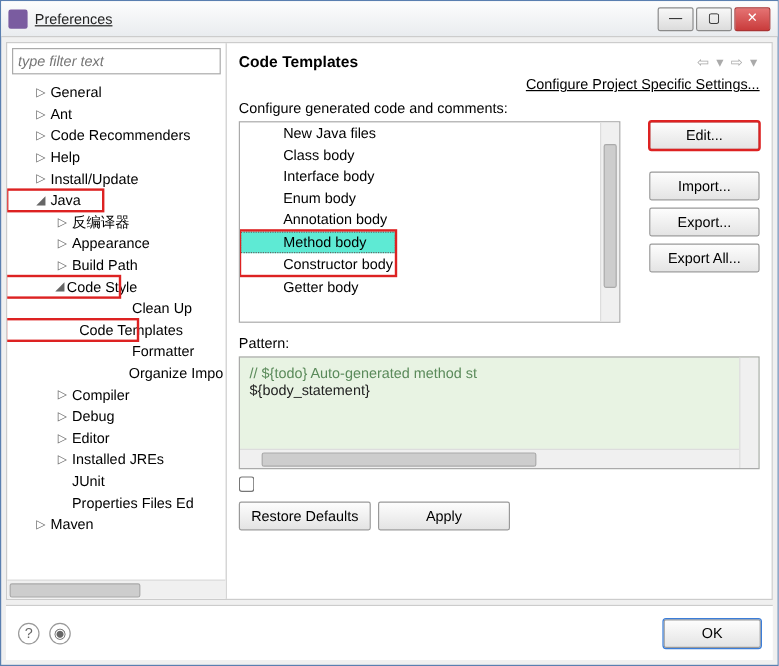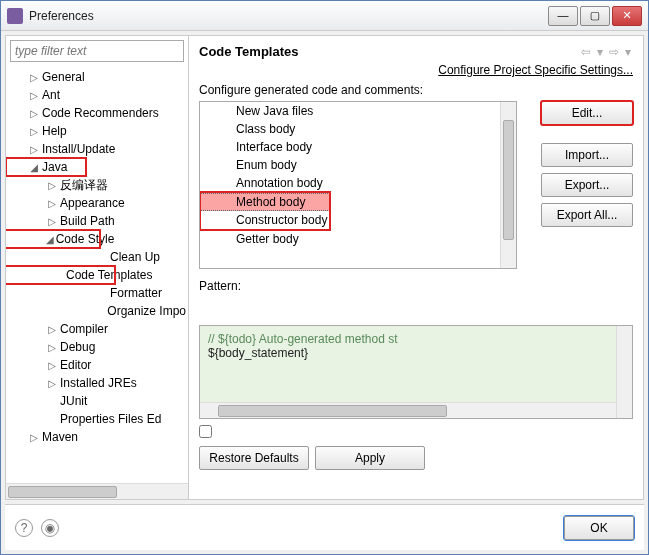--- a/index.html
+++ b/index.html
@@ -1,20 +1,20 @@
 <!DOCTYPE html>
 <html><head>
 <meta charset="utf-8">
 <style>
   * { box-sizing: border-box; font-family: "Segoe UI", Tahoma, sans-serif; font-size: 12px; }
   body { margin: 0; background: #fff; }
   .window { width: 649px; height: 555px; border: 1px solid #5a7fb0; display: flex; flex-direction: column; background: #f0f0f0; }
   .titlebar { height: 30px; background: linear-gradient(#fdfdfd,#e9ecef); border-bottom: 1px solid #ccc; display: flex; align-items: center; padding: 0 6px; }
   .titlebar .icon { width: 16px; height: 16px; background: #7a5ca0; border-radius: 2px; margin-right: 6px; }
-  .titlebar .title { flex: 1; color: #222; }
+  .titlebar .title { flex: 1; color: #222; text-decoration: underline; }
   .winbtns { display: flex; gap: 2px; }
   .winbtn { width: 30px; height: 20px; border: 1px solid #8a8a8a; border-radius: 2px; background: linear-gradient(#f8f8f8,#dcdcdc); display: flex; align-items: center; justify-content: center; cursor: pointer; font-size: 11px; line-height: 1; }
   .winbtn.close { background: linear-gradient(#e57373,#c93c3c); border-color: #a33; color: #fff; }
   .body { flex: 1; display: flex; flex-direction: column; }
   .main { flex: 1; display: flex; min-height: 0; border: 1px solid #ccc; margin: 4px; background: #fff; }
   .left { width: 183px; border-right: 1px solid #ccc; display: flex; flex-direction: column; }
   .filter { margin: 4px; text-decoration: underline; }
   .filter input { width: 100%; height: 22px; padding: 2px 4px; border: 1px solid #aaa; color: #888; font-style: italic; }
   .tree { flex: 1; overflow: hidden; padding: 2px 0 0 0; position: relative; }
   .tree-scroll-h { position: absolute; bottom: 0; left: 0; right: 0; height: 16px; background: #f0f0f0; border-top: 1px solid #ddd; }
@@ -29,41 +29,41 @@
   .right { flex: 1; padding: 8px 10px 4px 10px; display: flex; flex-direction: column; min-width: 0; }
   .rhead { display: flex; align-items: center; margin-bottom: 4px; }
   .rhead h2 { font-size: 13px; font-weight: bold; margin: 0; flex: 1; }
   .navarrows { display: flex; gap: 2px; color: #aaa; align-items: center; }
   .navarrows span { padding: 0 2px; cursor: pointer; }
   .link { color: #000000; text-decoration: underline; text-align: right; margin-bottom: 6px; cursor: pointer; }
   .cfg-row { display: flex; gap: 24px; }
   .listbox { flex: 1; border: 1px solid #aaa; height: 168px; position: relative; background: #fff; overflow: hidden; }
   .listbox .inner { position: absolute; inset: 0 16px 0 0; overflow: hidden; }
   .litem { padding: 2px 0 2px 36px; cursor: pointer; }
-  .litem.sel { background: #fca5a5; outline: 1px dotted #666; outline-offset: -1px; }
+  .litem.sel { background: #5eead4; outline: 1px dotted #666; outline-offset: -1px; }
   .vsb { position: absolute; right: 0; top: 0; bottom: 0; width: 16px; background: #f0f0f0; border-left: 1px solid #ddd; }
   .vsb .vthumb { position: absolute; top: 18px; left: 2px; right: 2px; height: 120px; background: #cdcdcd; border: 1px solid #aaa; border-radius: 2px; }
   .btncol { width: 92px; display: flex; flex-direction: column; gap: 6px; }
   .btn { height: 24px; border: 1px solid #999; background: linear-gradient(#fdfdfd,#e4e4e4); border-radius: 2px; cursor: pointer; display: flex; align-items: center; justify-content: center; }
   .btn.primary { outline: 1px solid #3b7dd8; outline-offset: 0; }
   .pattern-label { margin: 10px 0 4px 0; }
-  .pattern { border: 1px solid #aaa; background: #e8f3e3; height: 94px; position: relative; font-family: Consolas, "Courier New", monospace; font-size: 15px; padding: 6px 8px; white-space: nowrap; overflow: hidden; margin-top: 28px; }
+  .pattern { border: 1px solid #aaa; background: #e8f3e3; height: 94px; position: relative; font-family: Consolas, "Courier New", monospace; font-size: 15px; padding: 6px 8px; white-space: nowrap; overflow: hidden; }
   .pattern .l1 { color: #5a8a5a; }
   .pattern .l2 { color: #222; }
   .pscroll { position: absolute; bottom: 0; left: 0; right: 16px; height: 16px; background: #f0f0f0; border-top: 1px solid #ddd; }
   .pscroll .pthumb { position: absolute; top: 2px; left: 18px; width: 55%; height: 12px; background: #cdcdcd; border: 1px solid #aaa; border-radius: 2px; }
   .pscroll-v { position: absolute; right: 0; top: 0; bottom: 0; width: 16px; background: #f0f0f0; border-left: 1px solid #ddd; }
   .chkrow { display: flex; align-items: center; gap: 4px; margin: 6px 0; }
   .chkrow input { margin: 0; }
   .actrow { display: flex; gap: 6px; margin-top: 2px; }
   .actrow .btn { width: 110px; }
   .footer { height: 46px; border-top: 1px solid #ccc; margin: 0 4px 4px 4px; background: #fff; display: flex; align-items: center; padding: 0 10px; gap: 8px; }
   .footer .ficon { width: 18px; height: 18px; border: 1px solid #999; border-radius: 50%; display: flex; align-items: center; justify-content: center; color: #666; cursor: pointer; }
   .footer .spacer { flex: 1; }
-  .footer .btn { width: 70px; }
+  .footer .btn { width: 81px; }
 </style>
 </head>
 <body>
 
 <div class="window">
   <div class="titlebar">
     <div class="icon"></div>
     <div class="title">Preferences</div>
     <div class="winbtns">
       <div class="winbtn">—</div>

